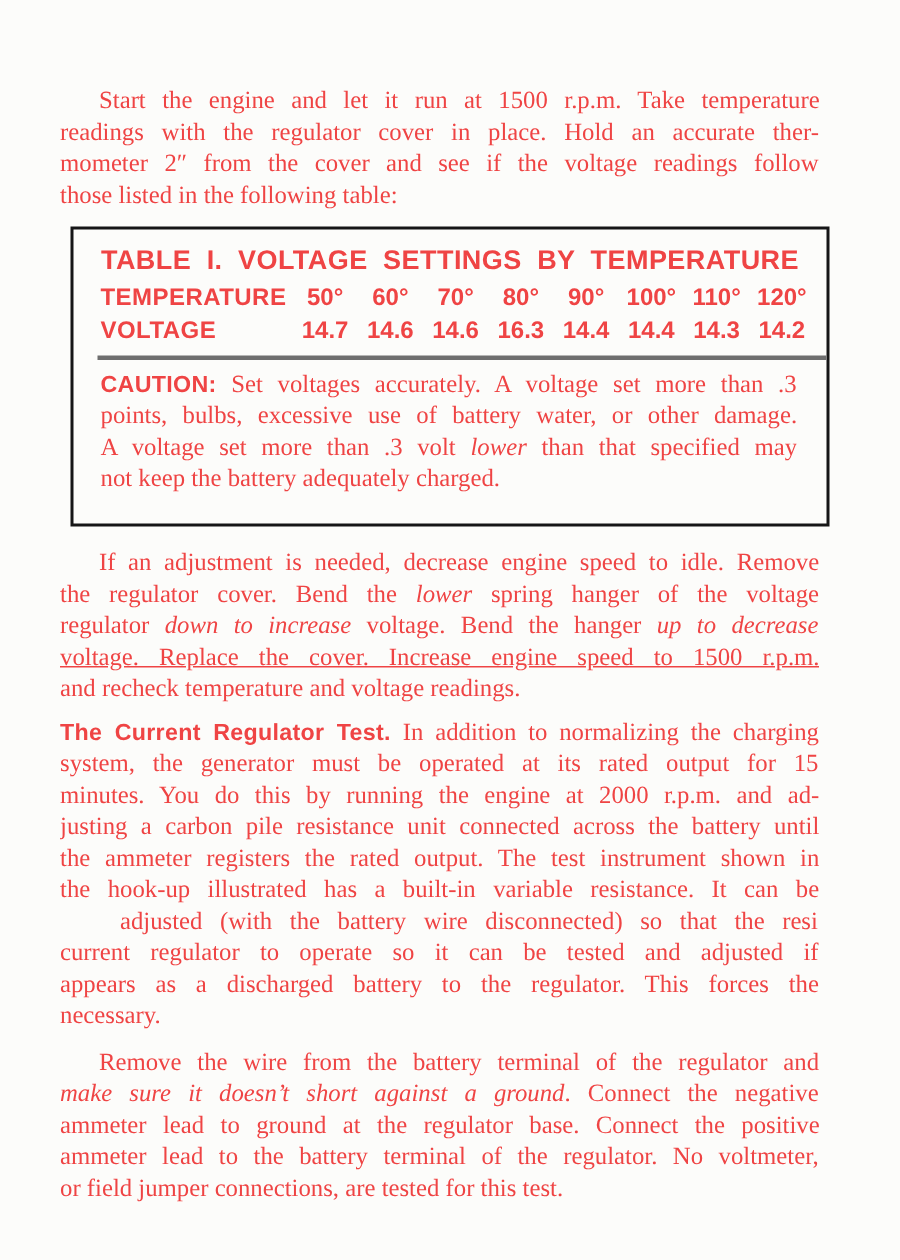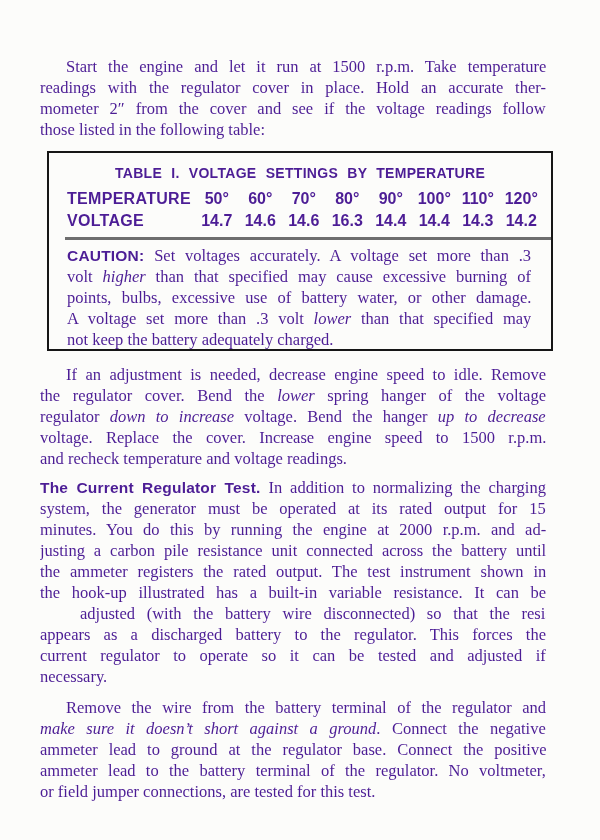--- a/index.html
+++ b/index.html
@@ -3,21 +3,21 @@
 <meta charset="utf-8">
 <style>
   html, body { margin: 0; padding: 0; }
   body { width: 600px; height: 840px; background: #e9e9e9; }
 
   .page {
     width: 600px; height: 840px;
     box-sizing: border-box;
     padding: 56px 54px 0 40px;
     background: #fcfcfa;
-    color: #4c1d95;
+    color: #ef4444;
     font-family: "Liberation Serif", serif;
     font-size: 16.5px;
     overflow: hidden;
   }
 
   .para { }
   .line {
     line-height: 21px;
     height: 21px;
     white-space: nowrap;
@@ -40,21 +40,21 @@
     box-sizing: border-box;
     border: 2.5px solid #161616;
     overflow: hidden;
     background: #fcfcfa;
   }
   .ttitle {
     margin-top: 9px;
     text-align: center;
     font-family: "Liberation Sans", sans-serif;
     font-weight: bold;
-    font-size: 14px;
+    font-size: 18px;
     letter-spacing: 0.3px;
     word-spacing: 5px;
     line-height: 22px;
   }
   .trows { margin-top: 4px; }
   .trow {
     display: flex;
     padding: 0 8px 0 18px;
     line-height: 22px;
     font-family: "Liberation Sans", sans-serif;
@@ -111,45 +111,44 @@
           <div class="tcell">16.3</div>
           <div class="tcell">14.4</div>
           <div class="tcell">14.4</div>
           <div class="tcell">14.3</div>
           <div class="tcell">14.2</div>
         </div>
       </div>
     <div class="tsep"></div>
     <div class="caution" id="caution">
         <div class="line"><span class="ms" style="word-spacing: 5.667px;"><span class="bs">CAUTION:</span><span> Set voltages accurately. A voltage set more than .3</span></span></div>
-        <div class="line"><span class="ms" style="word-spacing: 5.778px;"><span>volt </span><span class="it">higher</span><span> than that specified may cause excessive burning of</span></span></div>
         <div class="line"><span class="ms" style="word-spacing: 6.111px;"><span>points, bulbs, excessive use of battery water, or other damage.</span></span></div>
         <div class="line"><span class="ms" style="word-spacing: 5.636px;"><span>A voltage set more than .3 volt </span><span class="it">lower</span><span> than that specified may</span></span></div>
         <div class="line last"><span class="ms"><span>not keep the battery adequately charged.</span></span></div>
       </div>
   </div>
 
   <div id="body">
       <div class="para">
         <div class="line ind"><span class="ms" style="word-spacing: 4.3px;"><span>If an adjustment is needed, decrease engine speed to idle. Remove</span></span></div>
         <div class="line"><span class="ms" style="word-spacing: 8.4px;"><span>the regulator cover. Bend the </span><span class="it">lower</span><span> spring hanger of the voltage</span></span></div>
         <div class="line"><span class="ms" style="word-spacing: 6.1px;"><span>regulator </span><span class="it">down to increase</span><span> voltage. Bend the hanger </span><span class="it">up to decrease</span></span></div>
-        <div class="line"><span class="ms" style="word-spacing: 9.222px;"><span>voltage. Replace the cover. Increase engine speed to 1500 r.p.m.</span></span></div>
+        <div class="line"><span class="ms" style="word-spacing: 9.222px; text-decoration: underline;"><span>voltage. Replace the cover. Increase engine speed to 1500 r.p.m.</span></span></div>
         <div class="line last"><span class="ms"><span>and recheck temperature and voltage readings.</span></span></div>
       </div>
       <div class="para">
         <div class="line"><span class="ms" style="word-spacing: 3.778px;"><span class="bs">The Current Regulator Test.</span><span> In addition to normalizing the charging</span></span></div>
         <div class="line"><span class="ms" style="word-spacing: 7.727px;"><span>system, the generator must be operated at its rated output for 15</span></span></div>
         <div class="line"><span class="ms" style="word-spacing: 6.167px;"><span>minutes. You do this by running the engine at 2000 r.p.m. and ad-</span></span></div>
         <div class="line"><span class="ms" style="word-spacing: 4.8px;"><span>justing a carbon pile resistance unit connected across the battery until</span></span></div>
         <div class="line"><span class="ms" style="word-spacing: 5.7px;"><span>the ammeter registers the rated output. The test instrument shown in</span></span></div>
         <div class="line"><span class="ms" style="word-spacing: 7.5px;"><span>the hook-up illustrated has a built-in variable resistance. It can be</span></span></div>
         <div class="line"><span class="ms" style="word-spacing: 7.556px; margin-left: 40px;"><span>adjusted (with the battery wire disconnected) so that the resistance</span></span></div>
+        <div class="line"><span class="ms" style="word-spacing: 9.364px;"><span>current regulator to operate so it can be tested and adjusted if</span></span></div>
         <div class="line"><span class="ms" style="word-spacing: 9.1px;"><span>appears as a discharged battery to the regulator. This forces the</span></span></div>
-        <div class="line"><span class="ms" style="word-spacing: 9.364px;"><span>current regulator to operate so it can be tested and adjusted if</span></span></div>
         <div class="line last"><span class="ms"><span>necessary.</span></span></div>
       </div>
       <div class="para">
         <div class="line ind"><span class="ms" style="word-spacing: 6.4px;"><span>Remove the wire from the battery terminal of the regulator and</span></span></div>
         <div class="line"><span class="ms" style="word-spacing: 7.3px;"><span class="it">make sure it doesn’t short against a ground</span><span>. Connect the negative</span></span></div>
         <div class="line"><span class="ms" style="word-spacing: 6.8px;"><span>ammeter lead to ground at the regulator base. Connect the positive</span></span></div>
         <div class="line"><span class="ms" style="word-spacing: 6.2px;"><span>ammeter lead to the battery terminal of the regulator. No voltmeter,</span></span></div>
         <div class="line last"><span class="ms"><span>or field jumper connections, are tested for this test.</span></span></div>
       </div>
     </div>

